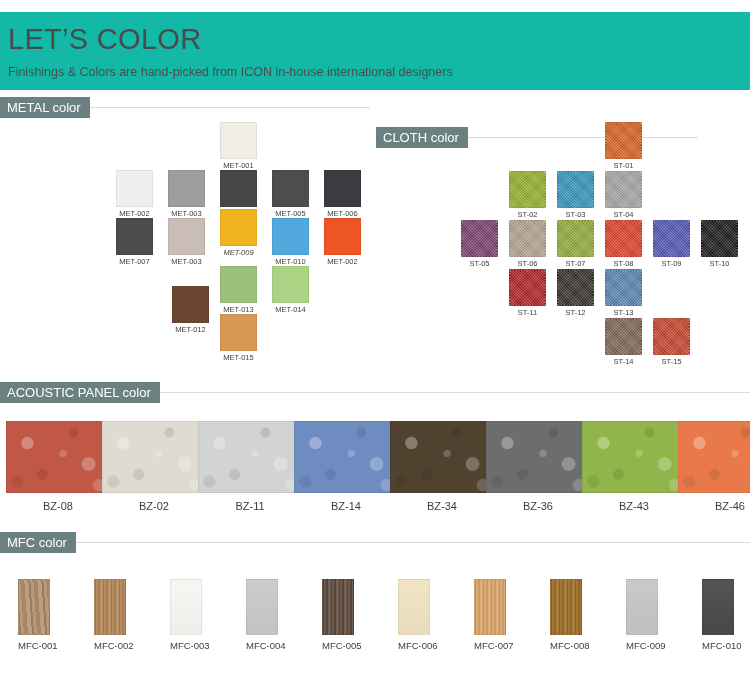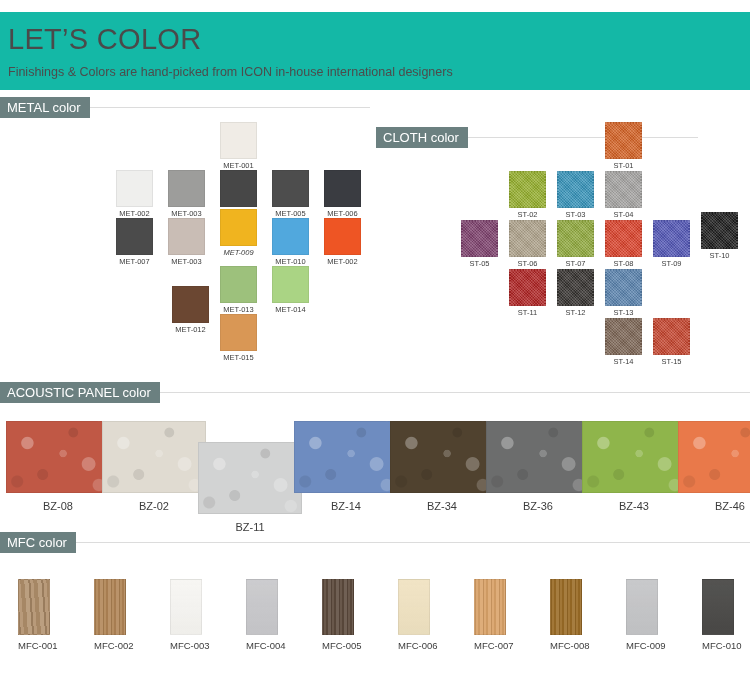--- a/index.html
+++ b/index.html
@@ -239,21 +239,21 @@
         <span class="cap">ST-07</span>
       </div>
       <div class="swatch small" style="left: 605px; top: 220px;">
         <span class="chip tex-cloth" style="background-color: rgb(217, 65, 42);"></span>
         <span class="cap">ST-08</span>
       </div>
       <div class="swatch small" style="left: 653px; top: 220px;">
         <span class="chip tex-cloth" style="background-color: rgb(81, 85, 180);"></span>
         <span class="cap">ST-09</span>
       </div>
-      <div class="swatch small" style="left: 701px; top: 212px;">
+      <div class="swatch small" style="left: 701px; top: 220px;">
         <span class="chip tex-cloth" style="background-color: rgb(28, 28, 28);"></span>
         <span class="cap">ST-10</span>
       </div>
       <div class="swatch small" style="left: 509px; top: 269px;">
         <span class="chip tex-cloth" style="background-color: rgb(174, 34, 34);"></span>
         <span class="cap">ST-11</span>
       </div>
       <div class="swatch small" style="left: 557px; top: 269px;">
         <span class="chip tex-cloth" style="background-color: rgb(52, 49, 46);"></span>
         <span class="cap">ST-12</span>
@@ -274,21 +274,21 @@
     <div class="section-head" style="left: 0px; top: 382px; width: 750px;"><div class="section-rule"></div><span class="section-tag">ACOUSTIC PANEL color</span></div>
     <div class="swatch-group">
       <div class="swatch panel" style="left: 6px; top: 421px;">
         <span class="chip tex-felt" style="background-color: rgb(192, 88, 69);"></span>
         <span class="cap">BZ-08</span>
       </div>
       <div class="swatch panel" style="left: 102px; top: 421px;">
         <span class="chip tex-felt" style="background-color: rgb(224, 219, 209);"></span>
         <span class="cap">BZ-02</span>
       </div>
-      <div class="swatch panel" style="left: 198px; top: 421px; margin-top: 21px;">
+      <div class="swatch panel" style="left: 198px; top: 421px;">
         <span class="chip tex-felt" style="background-color: rgb(210, 211, 211);"></span>
         <span class="cap">BZ-11</span>
       </div>
       <div class="swatch panel" style="left: 294px; top: 421px;">
         <span class="chip tex-felt" style="background-color: rgb(110, 140, 192);"></span>
         <span class="cap">BZ-14</span>
       </div>
       <div class="swatch panel" style="left: 390px; top: 421px;">
         <span class="chip tex-felt" style="background-color: rgb(80, 66, 47);"></span>
         <span class="cap">BZ-34</span>

